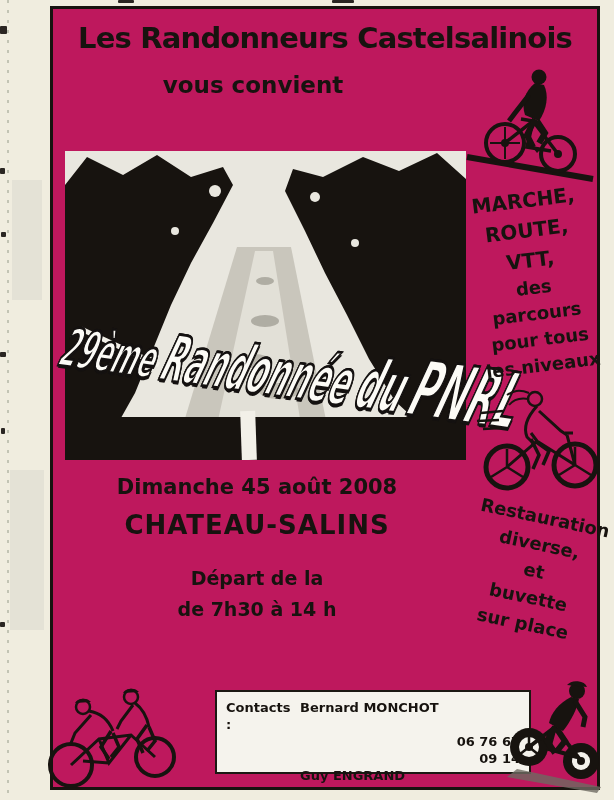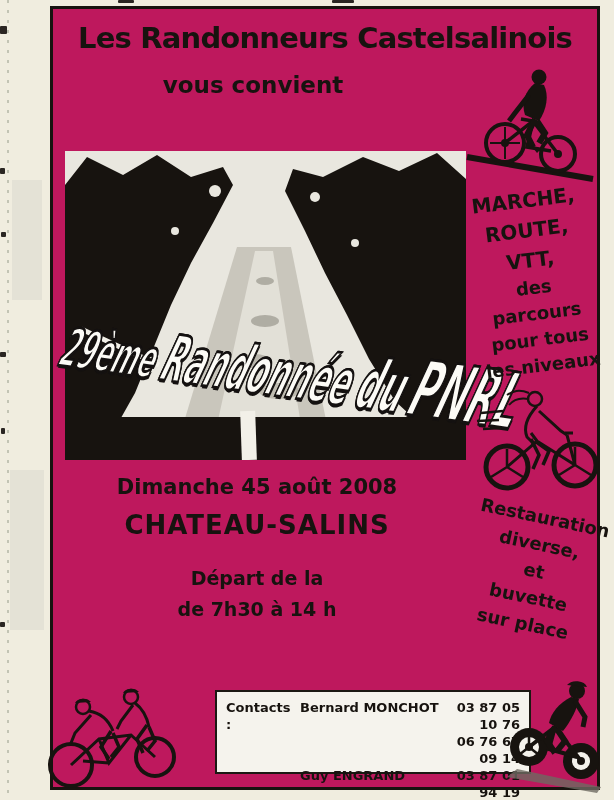--- a/index.html
+++ b/index.html
@@ -185,31 +185,29 @@
     <div class="d-date">Dimanche 45 août 2008</div>
     <div class="d-city">CHATEAU-SALINS</div>
     <div class="d-line">Départ de la</div>
     <div class="d-line">de 7h30 à 14 h</div>
   </div>
 
   <div class="contacts">
     <div class="c-row">
       <span>Contacts :</span>
       <span>Bernard MONCHOT</span>
-      <span class="c-phone">03 87 05 10 76</span>
     </div>
     <div class="c-row">
       <span></span>
         <span></span>
       <span class="c-phone">06 76 67 09 14</span>
     </div>
     <div class="c-row">
       <span></span>
       <span>Guy ENGRAND</span>
-      <span class="c-phone">03 87 01 94 19</span>
     </div>
 
   </div>
 
   <svg class="illus" style="left:-22px;top:664px;" width="150" height="118" viewBox="0 0 150 118">
     <circle cx="40" cy="92" r="21" class="ln" stroke-width="4"></circle>
     <circle cx="124" cy="84" r="19" class="ln" stroke-width="4"></circle>
     <path class="ln" stroke-width="3" d="M40,92 L68,66 L100,62 L124,84 M68,66 L78,90 L100,62 M78,90 L52,88"></path>
     <circle cx="52" cy="34" r="7" class="ln" stroke-width="2.5"></circle>
     <path d="M44,30 A9,7 0 0 1 60,29 Z" fill="#17130f"></path>

